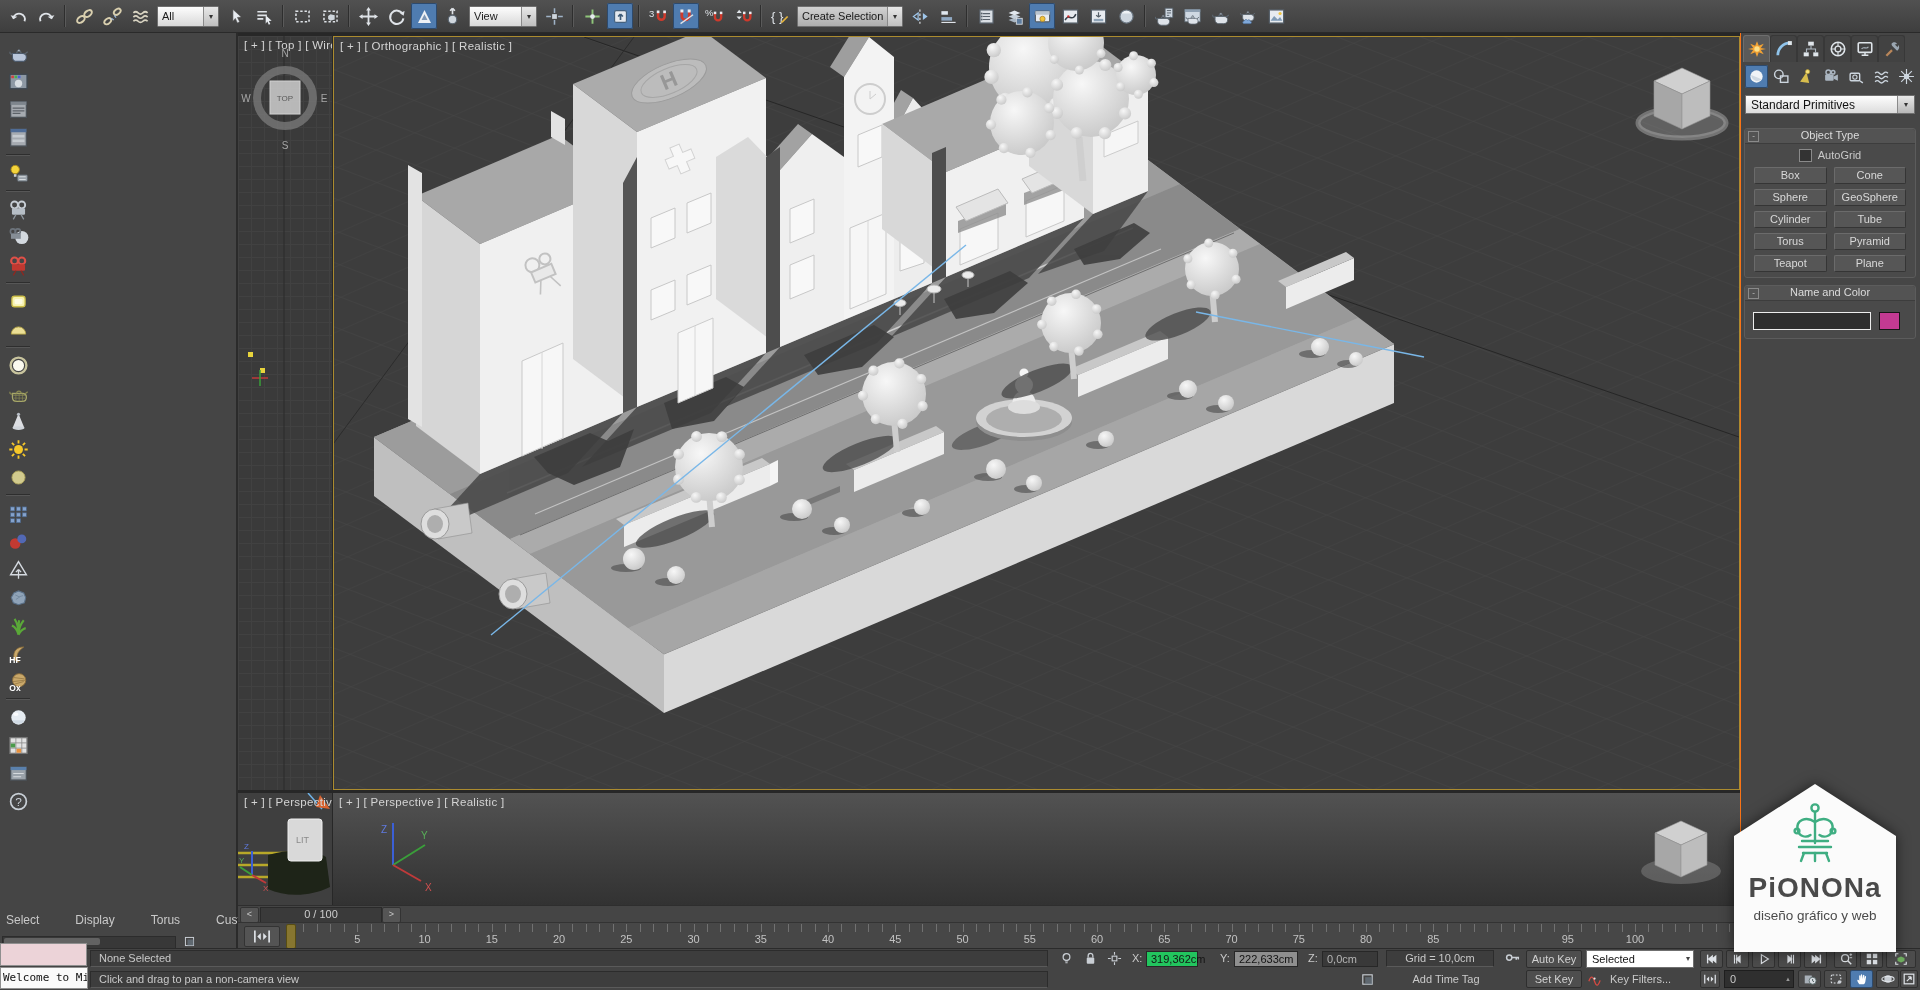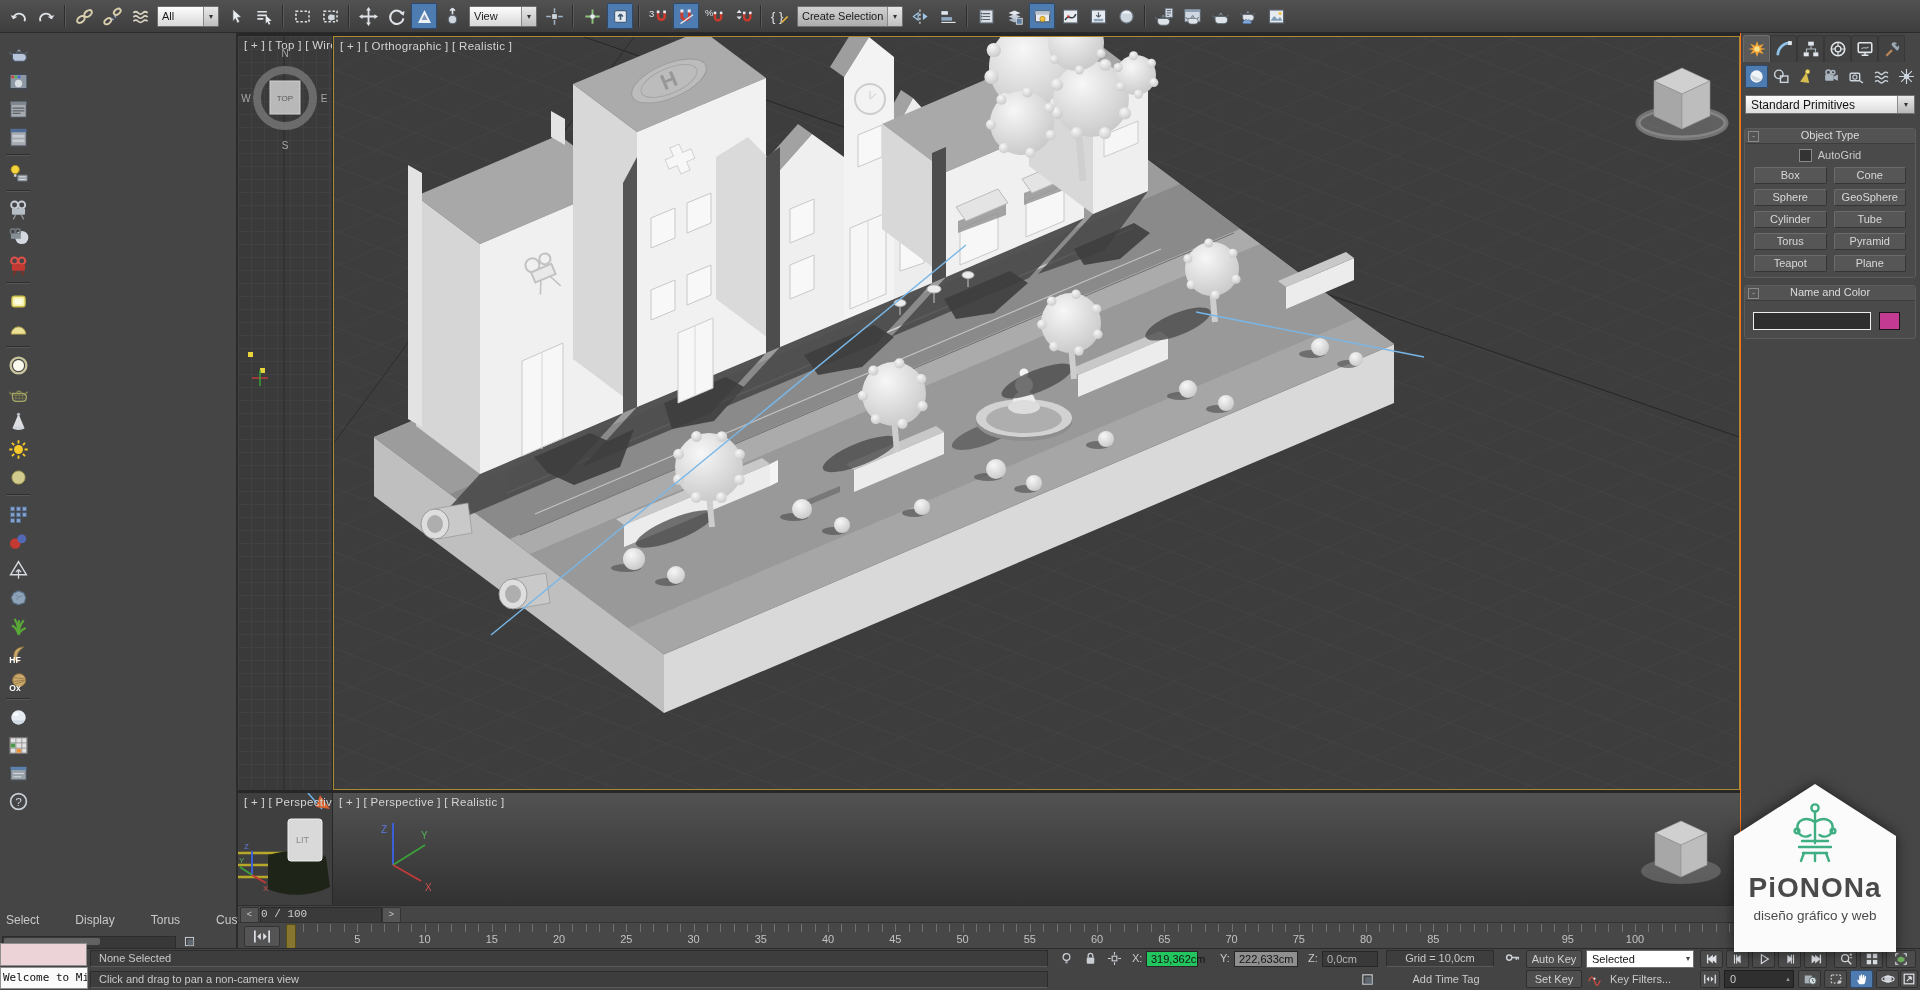--- a/index.html
+++ b/index.html
@@ -31,21 +31,21 @@
   #vp-frame{left:236px;top:33px;width:1506px;height:915px;background:#272727;}
   .vplabel{position:absolute;left:6px;top:3px;font-size:11.5px;color:#d4d4d4;letter-spacing:.3px;white-space:nowrap;z-index:5;}
   #vp-top{left:238px;top:36px;width:94px;height:754px;background:#3a3a3a;overflow:hidden;
     background-image:linear-gradient(#414141 1px,transparent 1px),linear-gradient(90deg,#414141 1px,transparent 1px);background-size:13px 13px;}
   #vp-main{left:333px;top:36px;width:1407px;height:754px;background:#3d3d3d;border:1px solid #ab8b2f;box-sizing:border-box;overflow:hidden;}
   #vp-small{left:238px;top:793px;width:94px;height:112px;background:#3f3f3f;overflow:hidden;}
   #vp-band{left:333px;top:793px;width:1407px;height:112px;background:linear-gradient(#525252,#323232);overflow:hidden;}
   
   #scrub-row{left:238px;top:905px;width:1502px;height:17px;background:#454545;border-top:1px solid #2e2e2e;box-sizing:border-box;}
   .scrubbtn{position:absolute;top:1px;width:17px;height:14px;background:#555;border:1px solid #333;border-radius:2px;color:#c9c9c9;font-size:9px;text-align:center;line-height:13px;}
-  #scrub-val{position:absolute;left:22px;top:1px;width:120px;height:14px;background:#3a3a3a;border:1px solid #2a2a2a;color:#cdcdcd;text-align:left;line-height:13px;font-size:11px;font-family:Liberation Mono, monospace;}
+  #scrub-val{position:absolute;left:22px;top:1px;width:120px;height:14px;background:#3a3a3a;border:1px solid #2a2a2a;color:#cdcdcd;text-align:center;line-height:13px;font-size:11px;}
   #ruler{left:238px;top:922px;width:1502px;height:26px;background:#474747;border-top:1px solid #333;box-sizing:border-box;}
   #ruler .ricon{position:absolute;left:6px;top:3px;width:34px;height:19px;background:#545454;border:1px solid #333;border-radius:2px;display:flex;align-items:center;justify-content:center;}
   #ruler .ticks{position:absolute;left:52px;top:1px;right:10px;height:8px;
     background:repeating-linear-gradient(90deg,#717171 0 1px,transparent 1px 13.45px);}
   #ruler .rlabel{position:absolute;top:10px;width:34px;margin-left:-17px;text-align:center;color:#c2c2c2;font-size:11px;}
   #time-slider-marker{position:absolute;left:48px;top:1px;width:8px;height:23px;background:#877630;border:1px solid #584d12;border-radius:2px;}
   
   #status-bar{left:0;top:948px;width:1920px;height:42px;background:#444;border-top:1px solid #2b2b2b;box-sizing:border-box;}
   .sbf{position:absolute;background:#3d3d3d;border:1px solid #2c2c2c;border-bottom-color:#5a5a5a;color:#c9c9c9;font-size:11px;line-height:15px;padding-left:8px;box-sizing:border-box;}
   .flatxt{position:absolute;color:#c9c9c9;font-size:11px;line-height:17px;}

